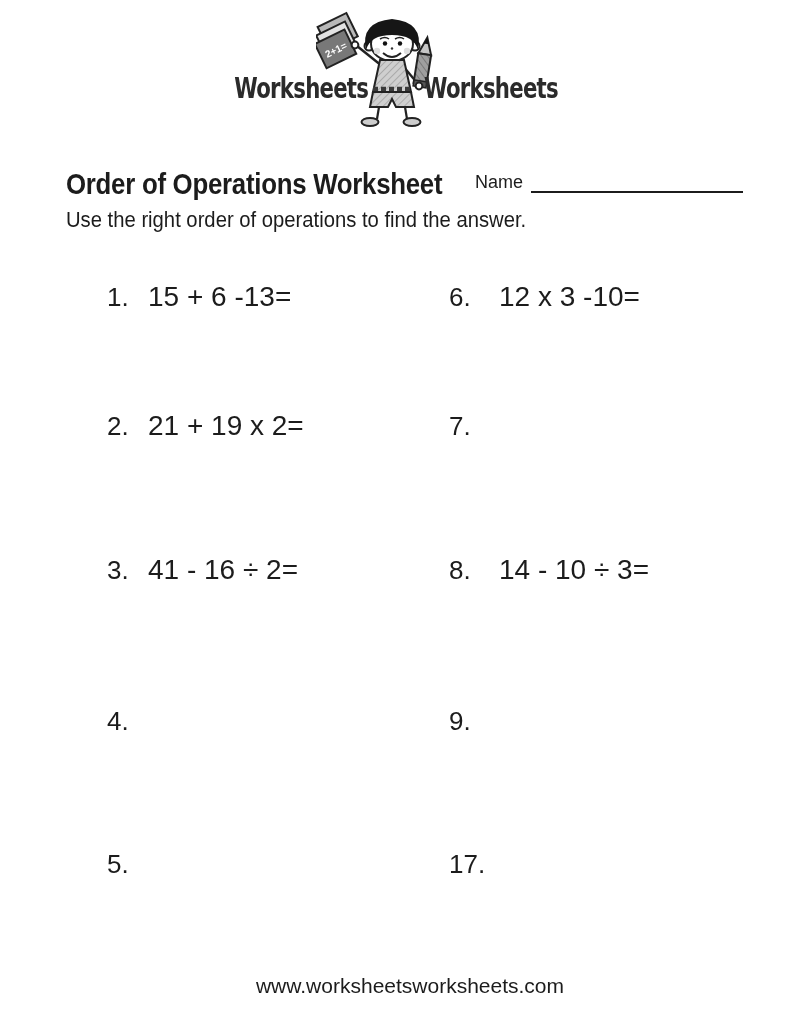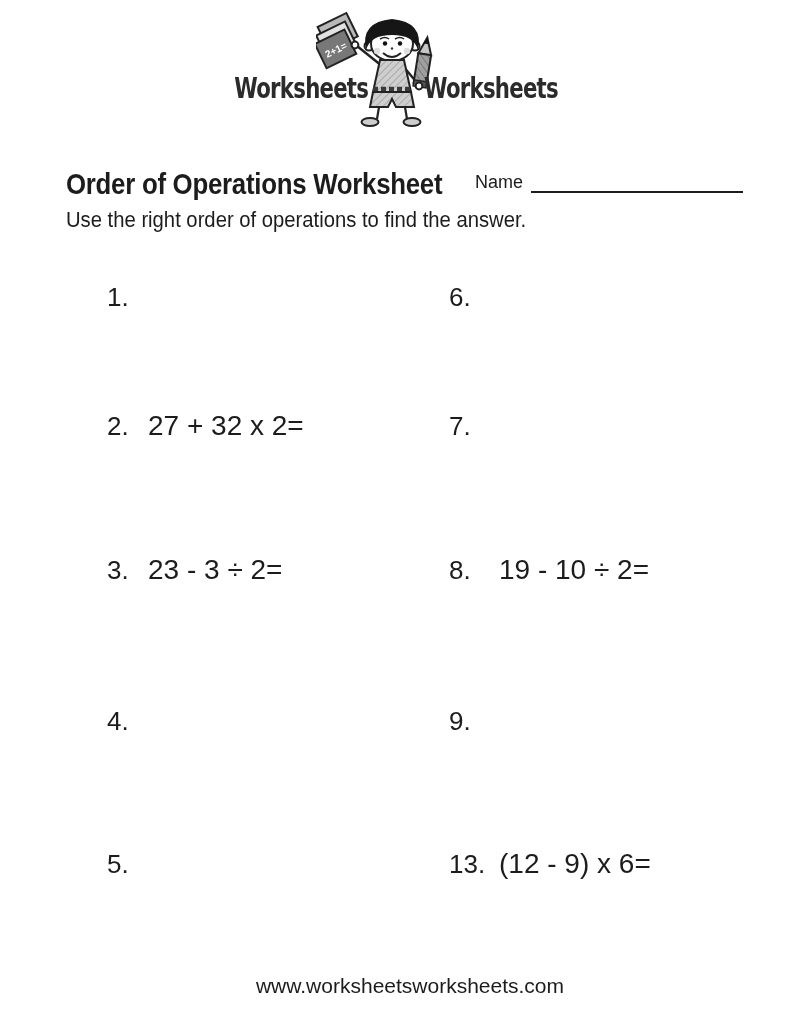--- a/index.html
+++ b/index.html
@@ -136,52 +136,53 @@
     <span>Name</span>
     <span class="name-line"></span>
   </div>
 
   <p class="instruction">Use the right order of operations to find the answer.</p>
 
   <div>
 
     <div class="problem col-left row-0">
       <span class="num">1.</span>
+      <span class="expr">15 + 6 -13=</span>
     </div>
     <div class="problem col-left row-1">
       <span class="num">2.</span>
-      <span class="expr">27 + 32 x 2=</span>
+      <span class="expr">21 + 19 x 2=</span>
     </div>
     <div class="problem col-left row-2">
       <span class="num">3.</span>
-      <span class="expr">23 - 3 ÷ 2=</span>
+      <span class="expr">41 - 16 ÷ 2=</span>
     </div>
     <div class="problem col-left row-3">
       <span class="num">4.</span>
     </div>
     <div class="problem col-left row-4">
       <span class="num">5.</span>
     </div>
 
     <div class="problem col-right row-0">
       <span class="num">6.</span>
+      <span class="expr">12 x 3 -10=</span>
     </div>
     <div class="problem col-right row-1">
       <span class="num">7.</span>
     </div>
     <div class="problem col-right row-2">
       <span class="num">8.</span>
-      <span class="expr">19 - 10 ÷ 2=</span>
+      <span class="expr">14 - 10 ÷ 3=</span>
     </div>
     <div class="problem col-right row-3">
       <span class="num">9.</span>
     </div>
     <div class="problem col-right row-4">
-      <span class="num">13.</span>
-      <span class="expr">(12 - 9) x 6=</span>
+      <span class="num">17.</span>
     </div>
 
   </div>
 
   <div class="footer">
     <span>www.worksheetsworksheets.com</span>
   </div>
 
 </div>
 

